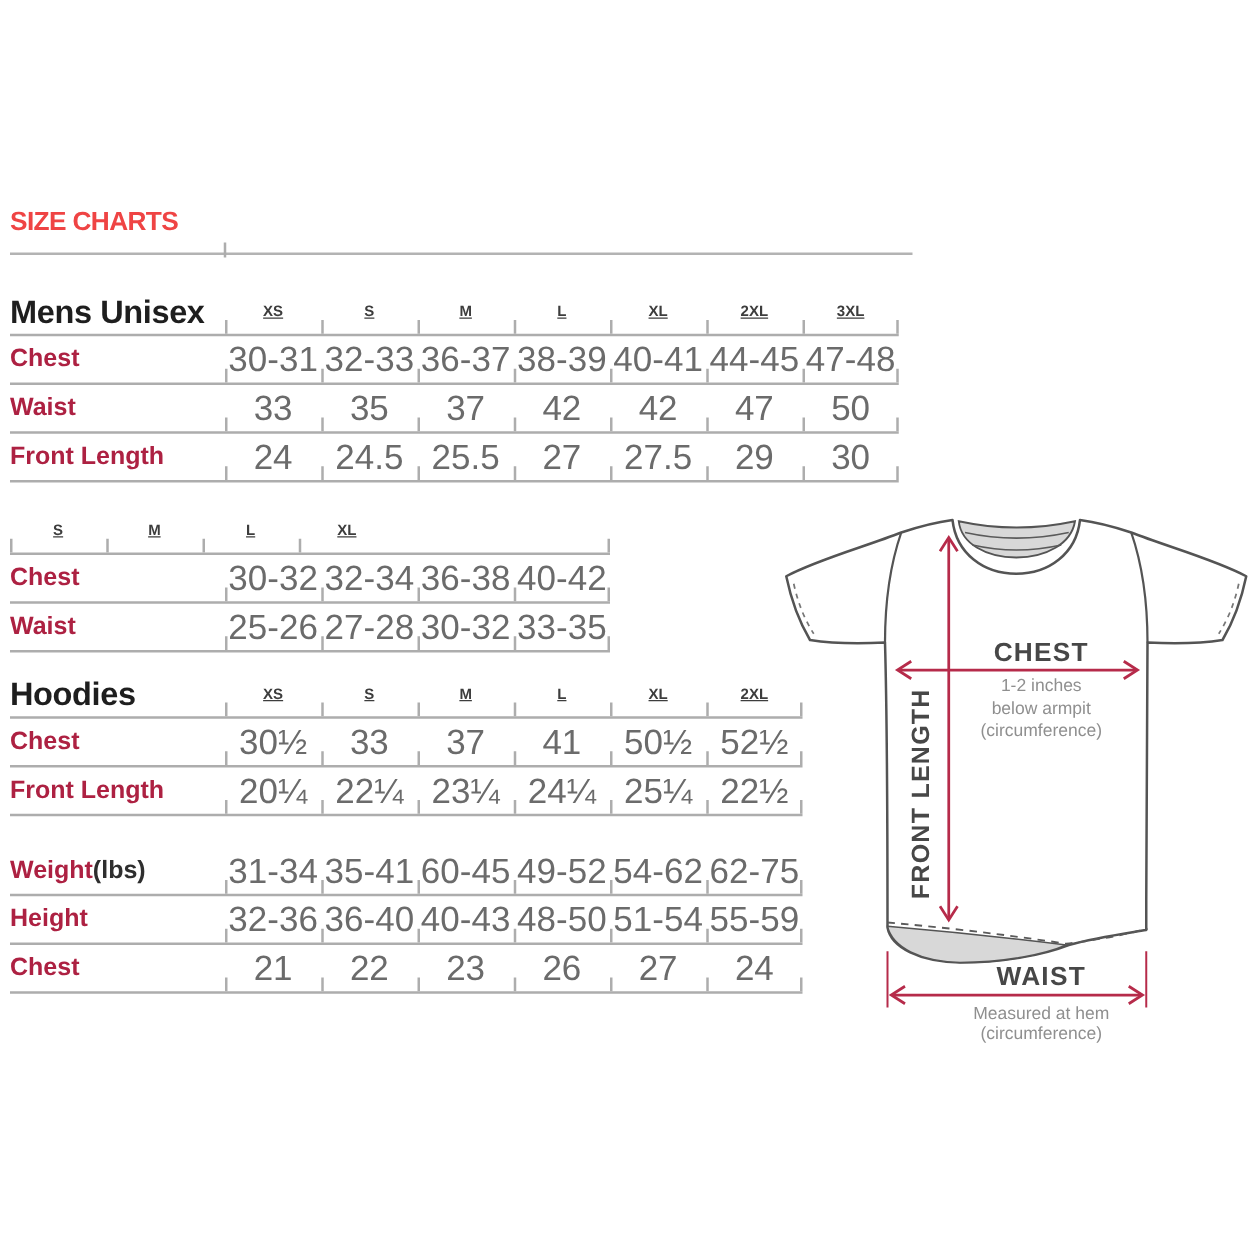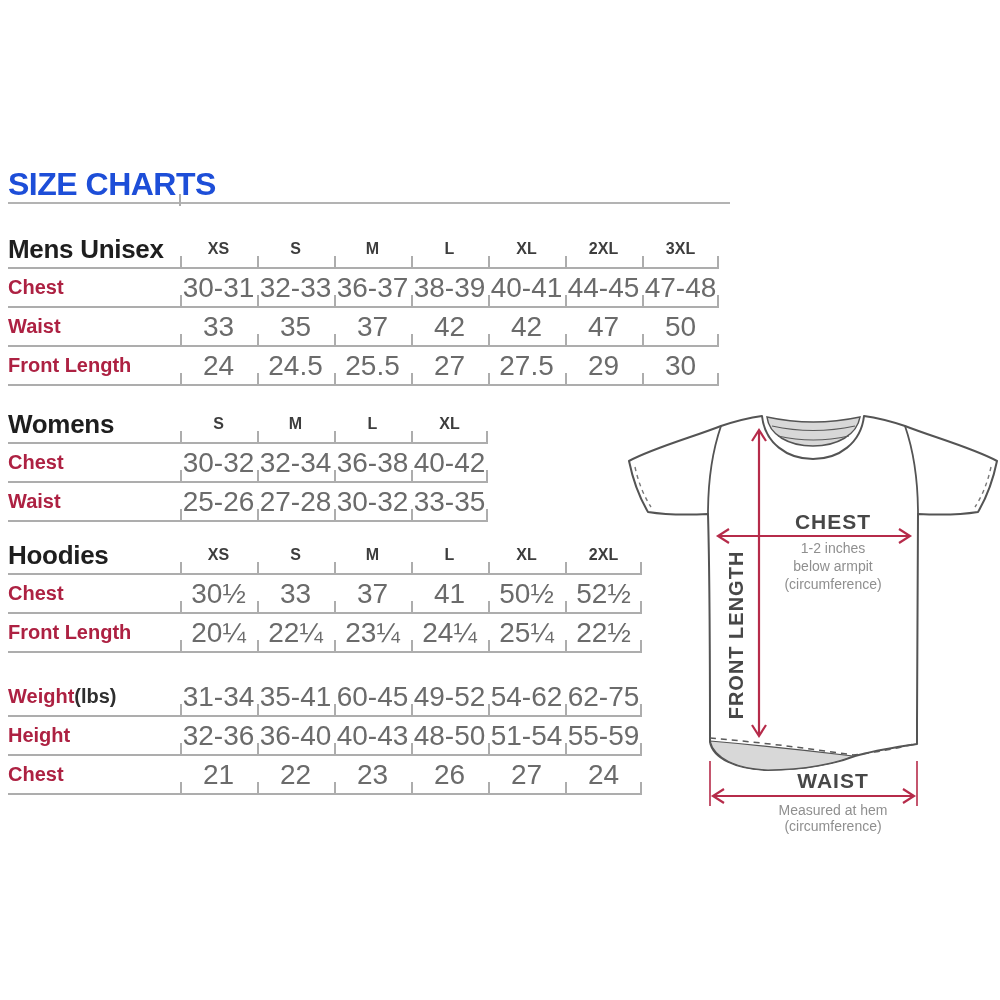--- a/index.html
+++ b/index.html
@@ -3,21 +3,21 @@
 <meta charset="utf-8">
 <style>
   html,body{margin:0;padding:0;background:#ffffff;}
   body{
     width:1000px;height:1000px;position:relative;overflow:hidden;
     font-family:"Liberation Sans","DejaVu Sans",sans-serif;
     -webkit-font-smoothing:antialiased;
   }
   .page-title{
     position:absolute;left:8px;top:166px;
-    font-size:32px;font-weight:bold;letter-spacing:-0.5px;color:#1d4ed8;
+    font-size:21px;font-weight:bold;letter-spacing:-0.5px;color:#ef4444;
   }
   .title-rule{
     position:absolute;left:8px;top:202px;width:722px;height:0;
     border-top:2px solid #b3b3b3;
   }
   .title-rule .tick{
     position:absolute;left:171px;top:-10px;width:2px;height:12px;background:#adadad;
   }
   .size-table{position:absolute;left:8px;}
   .trow{
@@ -26,21 +26,21 @@
     background:linear-gradient(#adadad,#adadad) right bottom/2px 11px no-repeat;
   }
   .trow.thead{height:36px;}
   .label-cell{width:172px;display:flex;align-items:center;height:100%;}
   .data-cell{
     width:77px;height:100%;display:flex;align-items:center;justify-content:center;
     background:linear-gradient(#adadad,#adadad) left bottom/2px 11px no-repeat;
     text-align:center;
   }
   .table-title{font-size:26px;font-weight:bold;color:#1e1e1e;letter-spacing:-0.3px;}
-  .col-head{font-size:16px;font-weight:bold;color:#3d3d3d;}
+  .col-head{font-size:12px;font-weight:bold;color:#3d3d3d;text-decoration:underline;}
   .row-label{font-size:20px;font-weight:bold;color:#ad2142;}
   .row-label .suffix{color:#2e2e2e;}
   .cell-val{font-size:28px;color:#6b6b6b;}
   .diagram{position:absolute;left:615px;top:395px;width:385px;height:450px;}
   svg text{font-family:"Liberation Sans","DejaVu Sans",sans-serif;}
   .d-big{font-size:21px;font-weight:bold;fill:#474747;letter-spacing:1px;}
   .d-small{font-size:14px;fill:#8f8f8f;}
 </style>
 </head>
 <body>
@@ -87,21 +87,20 @@
       <div class="data-cell cell-val">24.5</div>
       <div class="data-cell cell-val">25.5</div>
       <div class="data-cell cell-val">27</div>
       <div class="data-cell cell-val">27.5</div>
       <div class="data-cell cell-val">29</div>
       <div class="data-cell cell-val">30</div>
     </div>
   </section>
 <section class="size-table" style="top:406px">
     <div class="trow thead">
-      <div class="label-cell table-title">Womens</div>
       <div class="data-cell col-head">S</div>
       <div class="data-cell col-head">M</div>
       <div class="data-cell col-head">L</div>
       <div class="data-cell col-head">XL</div>
     </div>
     <div class="trow">
       <div class="label-cell row-label">Chest</div>
       <div class="data-cell cell-val">30-32</div>
       <div class="data-cell cell-val">32-34</div>
       <div class="data-cell cell-val">36-38</div>

